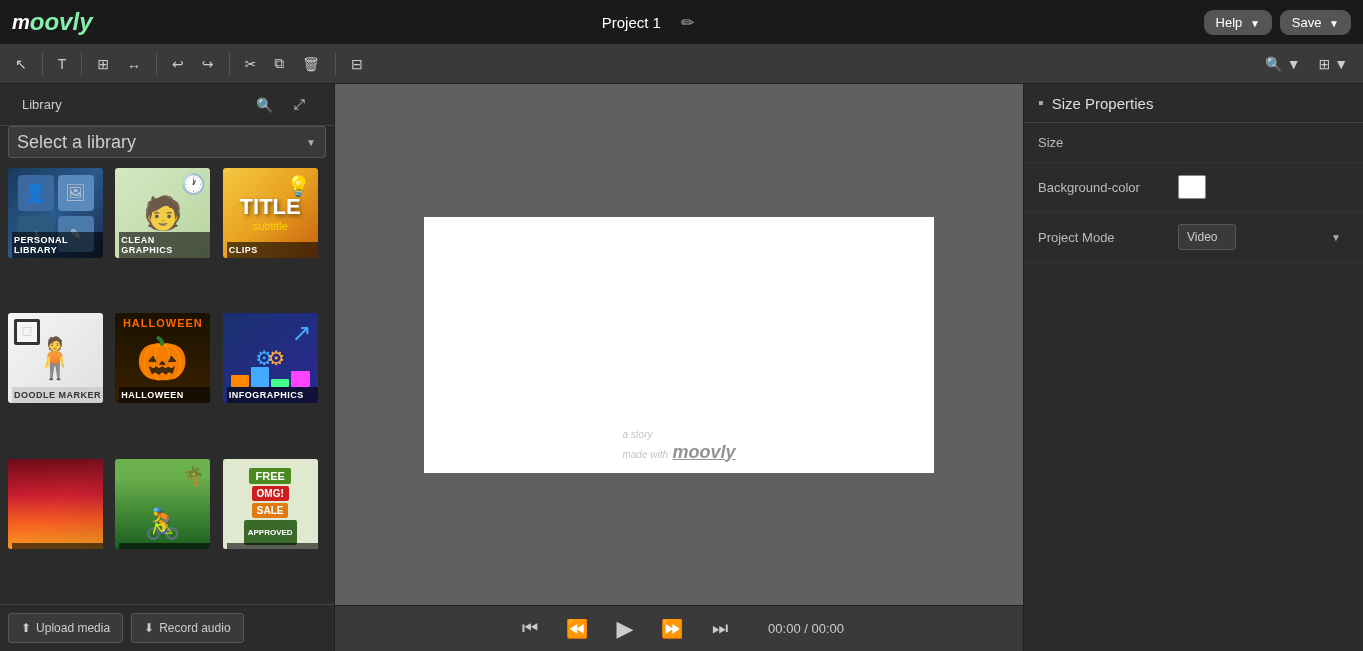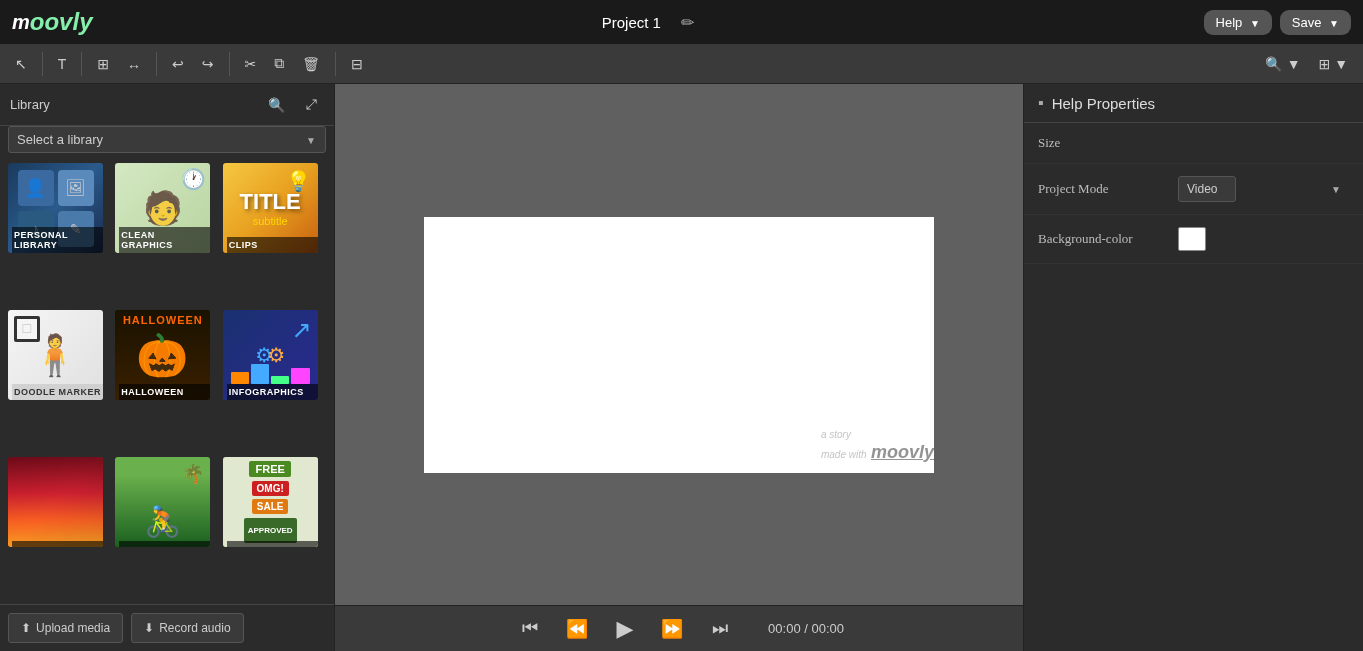--- a/index.html
+++ b/index.html
@@ -27,26 +27,26 @@
       background: none; border: none; color: #ccc; padding: 4px 7px; cursor: pointer; border-radius: 3px; font-size: 14px;
       display: flex; align-items: center; gap: 3px;
     }
     .tb-separator { width: 1px; background: #555; height: 24px; margin: 0 4px; }
 
     
     #main { display: flex; height: calc(651px - 44px - 40px); }
 
     
     #left-panel { width: 335px; background: #2b2b2b; display: flex; flex-direction: column; border-right: 1px solid #222; }
-    #library-header { display: flex; align-items: center; justify-content: space-between; padding: 8px 10px; border-bottom: 1px solid #444; }
+    #library-header { display: flex; align-items: center; justify-content: space-between; padding: 8px 22px; border-bottom: 1px solid #444; }
     #library-header .lib-actions { display: flex; gap: 6px; }
     .lib-select-container { padding: 0 8px 6px; }
     .lib-select {
       width: 100%; background: #3a3a3a; border: 1px solid #555; color: #ccc;
-      padding: 5px 8px; border-radius: 3px; font-size: 13px; cursor: pointer;
+      padding: 5px 8px; border-radius: 3px; font-size: 18px; cursor: pointer;
       appearance: none; -webkit-appearance: none;
     }
     .lib-select-wrapper { position: relative; }
     .lib-select-wrapper::after { content: '▼'; position: absolute; right: 10px; top: 50%; transform: translateY(-50%); font-size: 10px; color: #aaa; pointer-events: none; }
 
     
     #library-grid {
       flex: 1; overflow-y: auto; padding: 4px 8px; display: grid; grid-template-columns: repeat(3, 1fr); gap: 4px;
     }
     #library-grid::-webkit-scrollbar { width: 6px; }
@@ -83,33 +83,33 @@
       border-radius: 3px; cursor: pointer; font-size: 12px; display: flex; align-items: center; gap: 5px;
     }
 
     
     #right-panel { width: 340px; background: #2b2b2b; border-left: 1px solid #222; padding: 0; }
     #right-panel-header {
       display: flex; align-items: center; gap: 8px; padding: 10px 14px; border-bottom: 1px solid #444;
       font-size: 15px; color: #ddd;
     }
     .prop-row { display: flex; align-items: center; padding: 12px 14px; gap: 10px; border-bottom: 1px solid #333; }
-    .prop-label { width: 130px; color: #bbb; font-size: 13px; font-family: Liberation Serif, serif; }
+    .prop-label { width: 130px; color: #bbb; font-size: 13px; }
     .prop-select {
       flex: 1; background: #3a3a3a; border: 1px solid #555; color: #ccc; padding: 5px 8px;
       border-radius: 3px; font-size: 12px; appearance: none; -webkit-appearance: none; cursor: pointer;
     }
     .prop-select-wrapper { flex: 1; position: relative; }
     .prop-select-wrapper::after { content: '▼'; position: absolute; right: 8px; top: 50%; transform: translateY(-50%); font-size: 10px; color: #aaa; pointer-events: none; }
     .color-swatch { width: 28px; height: 24px; background: #fff; border: 1px solid #888; border-radius: 2px; cursor: pointer; }
 
     
     #center { flex: 1; display: flex; flex-direction: column; background: #555; }
     #stage-area { flex: 1; display: flex; align-items: center; justify-content: center; background: #606060; }
-    #stage-canvas { background: #fff; width: 510px; height: 256px; position: relative; display: flex; align-items: flex-end; justify-content: flex-end; padding-bottom: 10px; }
+    #stage-canvas { background: #fff; width: 510px; height: 256px; position: relative; display: flex; align-items: flex-end; justify-content: center; padding-bottom: 10px; }
     #stage-watermark { color: #888; font-size: 16px; font-style: italic; opacity: 0.7; }
 
     
     #playback {
       background: #3a3a3a; height: 46px; display: flex; align-items: center; justify-content: center;
       gap: 12px; border-top: 1px solid #222;
     }
     .play-btn { background: none; border: none; color: #ccc; font-size: 18px; cursor: pointer; padding: 4px 8px; }
     .play-btn.big { font-size: 22px; }
     #time-display { color: #ccc; font-size: 13px; margin-left: 20px; }
@@ -248,21 +248,21 @@
 
       <div class="lib-item tile-row4b">
         <div style="position:absolute;inset:0;background:linear-gradient(180deg,#6ab04c 20%,#1a6020 100%);display:flex;align-items:flex-end;justify-content:center;padding-bottom:8px;">
           <div style="font-size:30px;">🚴</div>
           <div style="position:absolute;top:6px;right:6px;font-size:18px;">🌴</div>
         </div>
         <div class="lib-item-label"></div>
       </div>
 
       <div class="lib-item tile-row4c">
-        <div style="position:absolute;inset:0;background:#e0e8d0;display:flex;flex-direction:column;align-items:center;justify-content:space-between;gap:2px;padding:4px;">
+        <div style="position:absolute;inset:0;background:#e0e8d0;display:flex;flex-direction:column;align-items:center;justify-content:flex-end;gap:2px;padding:4px;">
           <div style="background:#4a8a20;color:#fff;font-size:11px;font-weight:bold;padding:2px 6px;border-radius:2px;">FREE</div>
           <div style="background:#cc2020;color:#fff;font-size:10px;font-weight:bold;padding:2px 5px;border-radius:2px;">OMG!</div>
           <div style="background:#e07a10;color:#fff;font-size:10px;font-weight:bold;padding:2px 5px;border-radius:2px;">SALE</div>
           <div style="background:#3a6a2a;color:#fff;font-size:8px;font-weight:bold;padding:8px 4px;border-radius:2px;">APPROVED</div>
         </div>
         <div class="lib-item-label"></div>
       </div>
     </div>
 
     <div id="left-bottom">
@@ -297,36 +297,36 @@
         <span>00:00</span>
         <span> / </span>
         <span>00:00</span>
       </div>
     </div>
   </div>
 
   <div id="right-panel">
     <div id="right-panel-header">
       <span style="font-size:16px;color:#aaa;">▪</span>
-      <span>Help Properties</span>
+      <span>Size Properties</span>
     </div>
 
     <div class="prop-row">
       <span class="prop-label">Size</span>
+    </div>
+
+    <div class="prop-row">
+      <span class="prop-label">Background-color</span>
+      <div class="color-swatch"></div>
     </div>
 
     <div class="prop-row">
       <span class="prop-label">Project Mode</span>
       <div class="prop-select-wrapper">
         <select class="prop-select">
           <option>Video</option>
           <option>HTML5</option>
           <option>GIF</option>
         </select>
       </div>
     </div>
-
-    <div class="prop-row">
-      <span class="prop-label">Background-color</span>
-      <div class="color-swatch"></div>
-    </div>
   </div>
 </div>
 
 </body></html>

